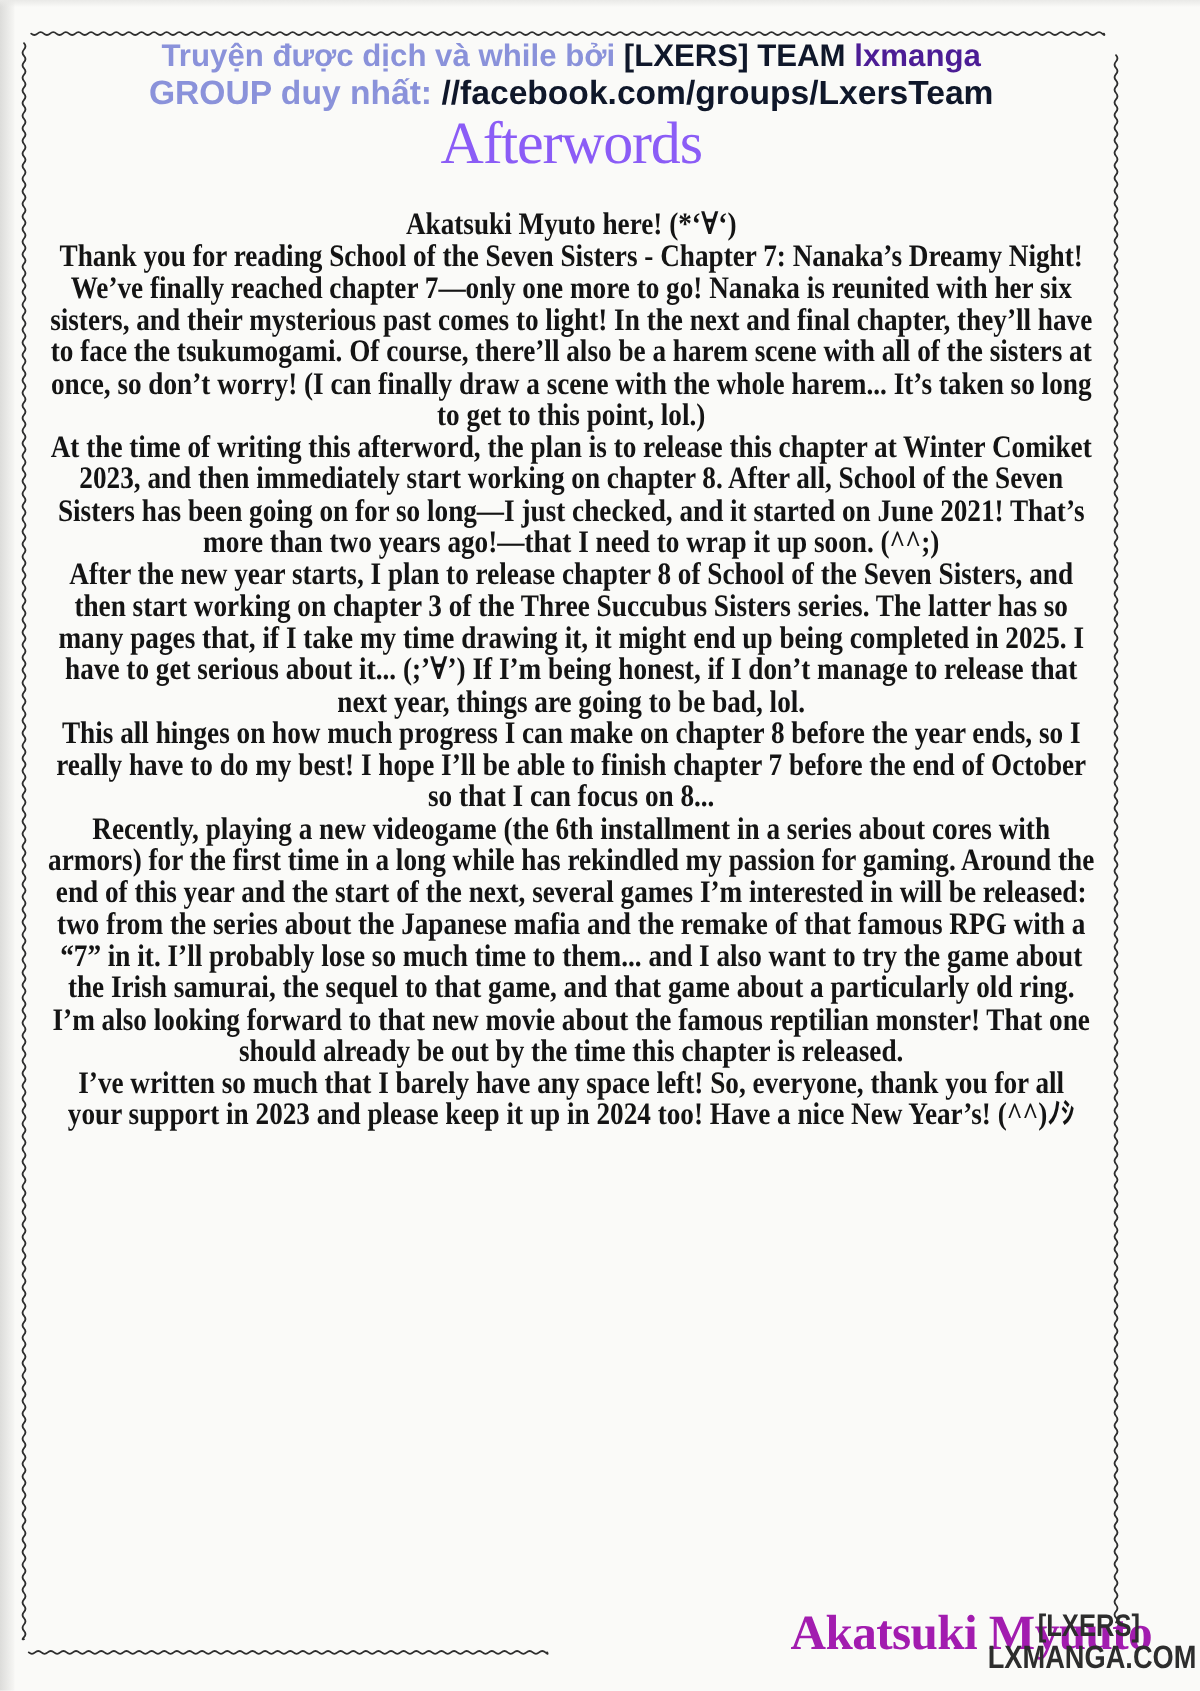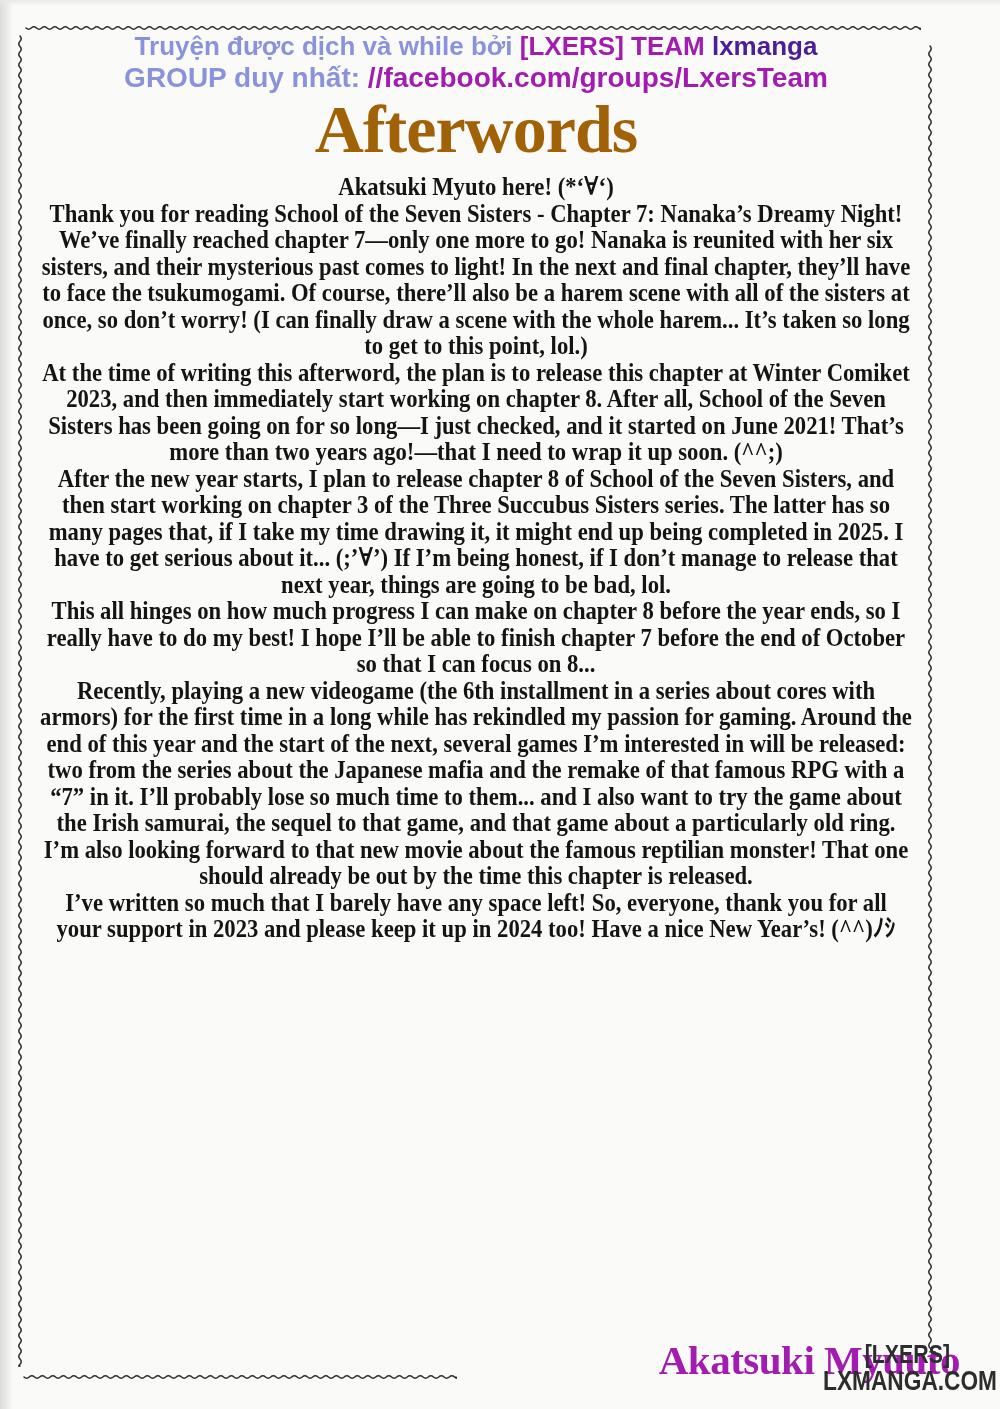--- a/index.html
+++ b/index.html
@@ -18,26 +18,26 @@
 
   svg.wave{position:absolute;overflow:visible;}
 
   .credit{
     position:absolute;top:31px;left:0;width:952px;text-align:center;
     font-family:"Liberation Sans","DejaVu Sans",sans-serif;
     font-weight:bold;line-height:31px;font-size:26px;letter-spacing:0px;
   }
   .credit .l2{font-size:28px;}
   .c-blue{color:#8a92da;}
-  .c-pink{color:#a21caf;}
+  .c-pink{color:#0f172a;}
   .c-pink-light{color:#4c1d95;}
 
   .title{
     position:absolute;top:90px;left:0;width:952px;text-align:center;
-    font-size:68px;font-weight:bold;color:#a16207;letter-spacing:-1px;
+    font-size:50px;font-weight:normal;color:#8b5cf6;letter-spacing:-1px;
   }
 
   .text-col{
     position:absolute;left:-24px;top:174px;width:1000px;
     transform:scaleX(0.872);transform-origin:500px 0;
     font-weight:bold;font-size:26px;line-height:26.5px;
     text-align:center;color:#141414;
   }
   .text-col p{margin:0;}
   .mt-26{margin-top:26px;}

